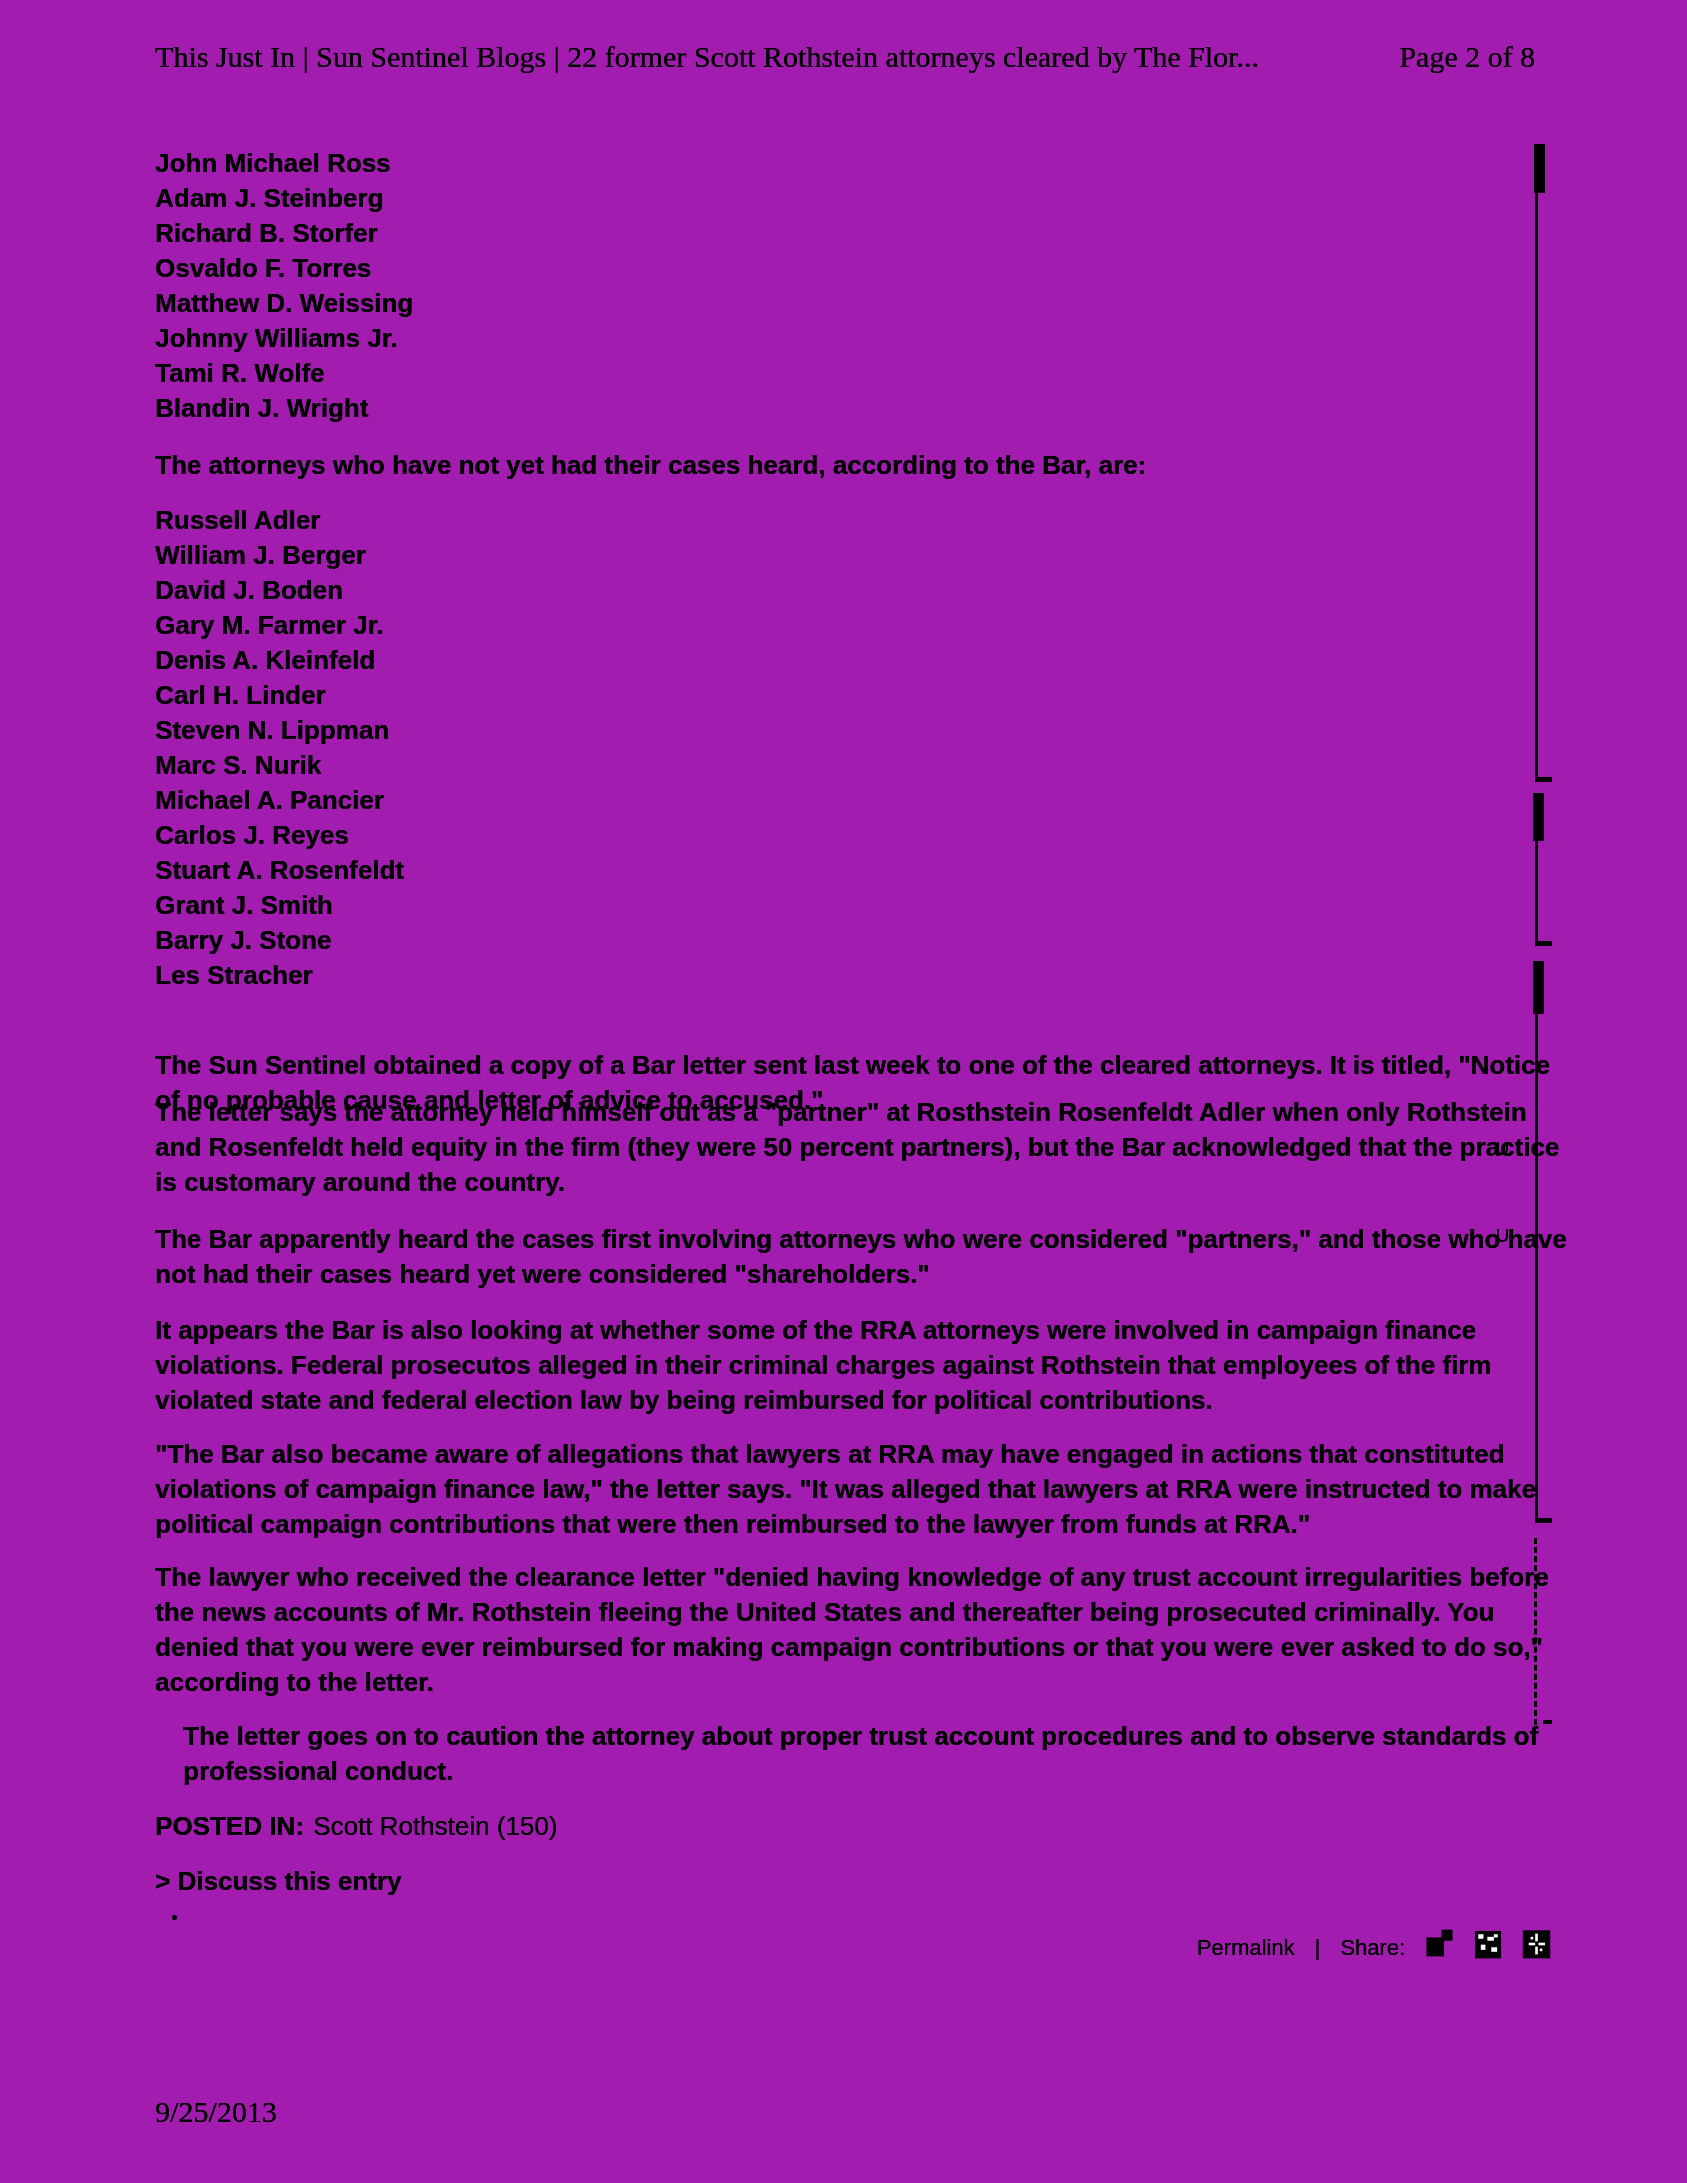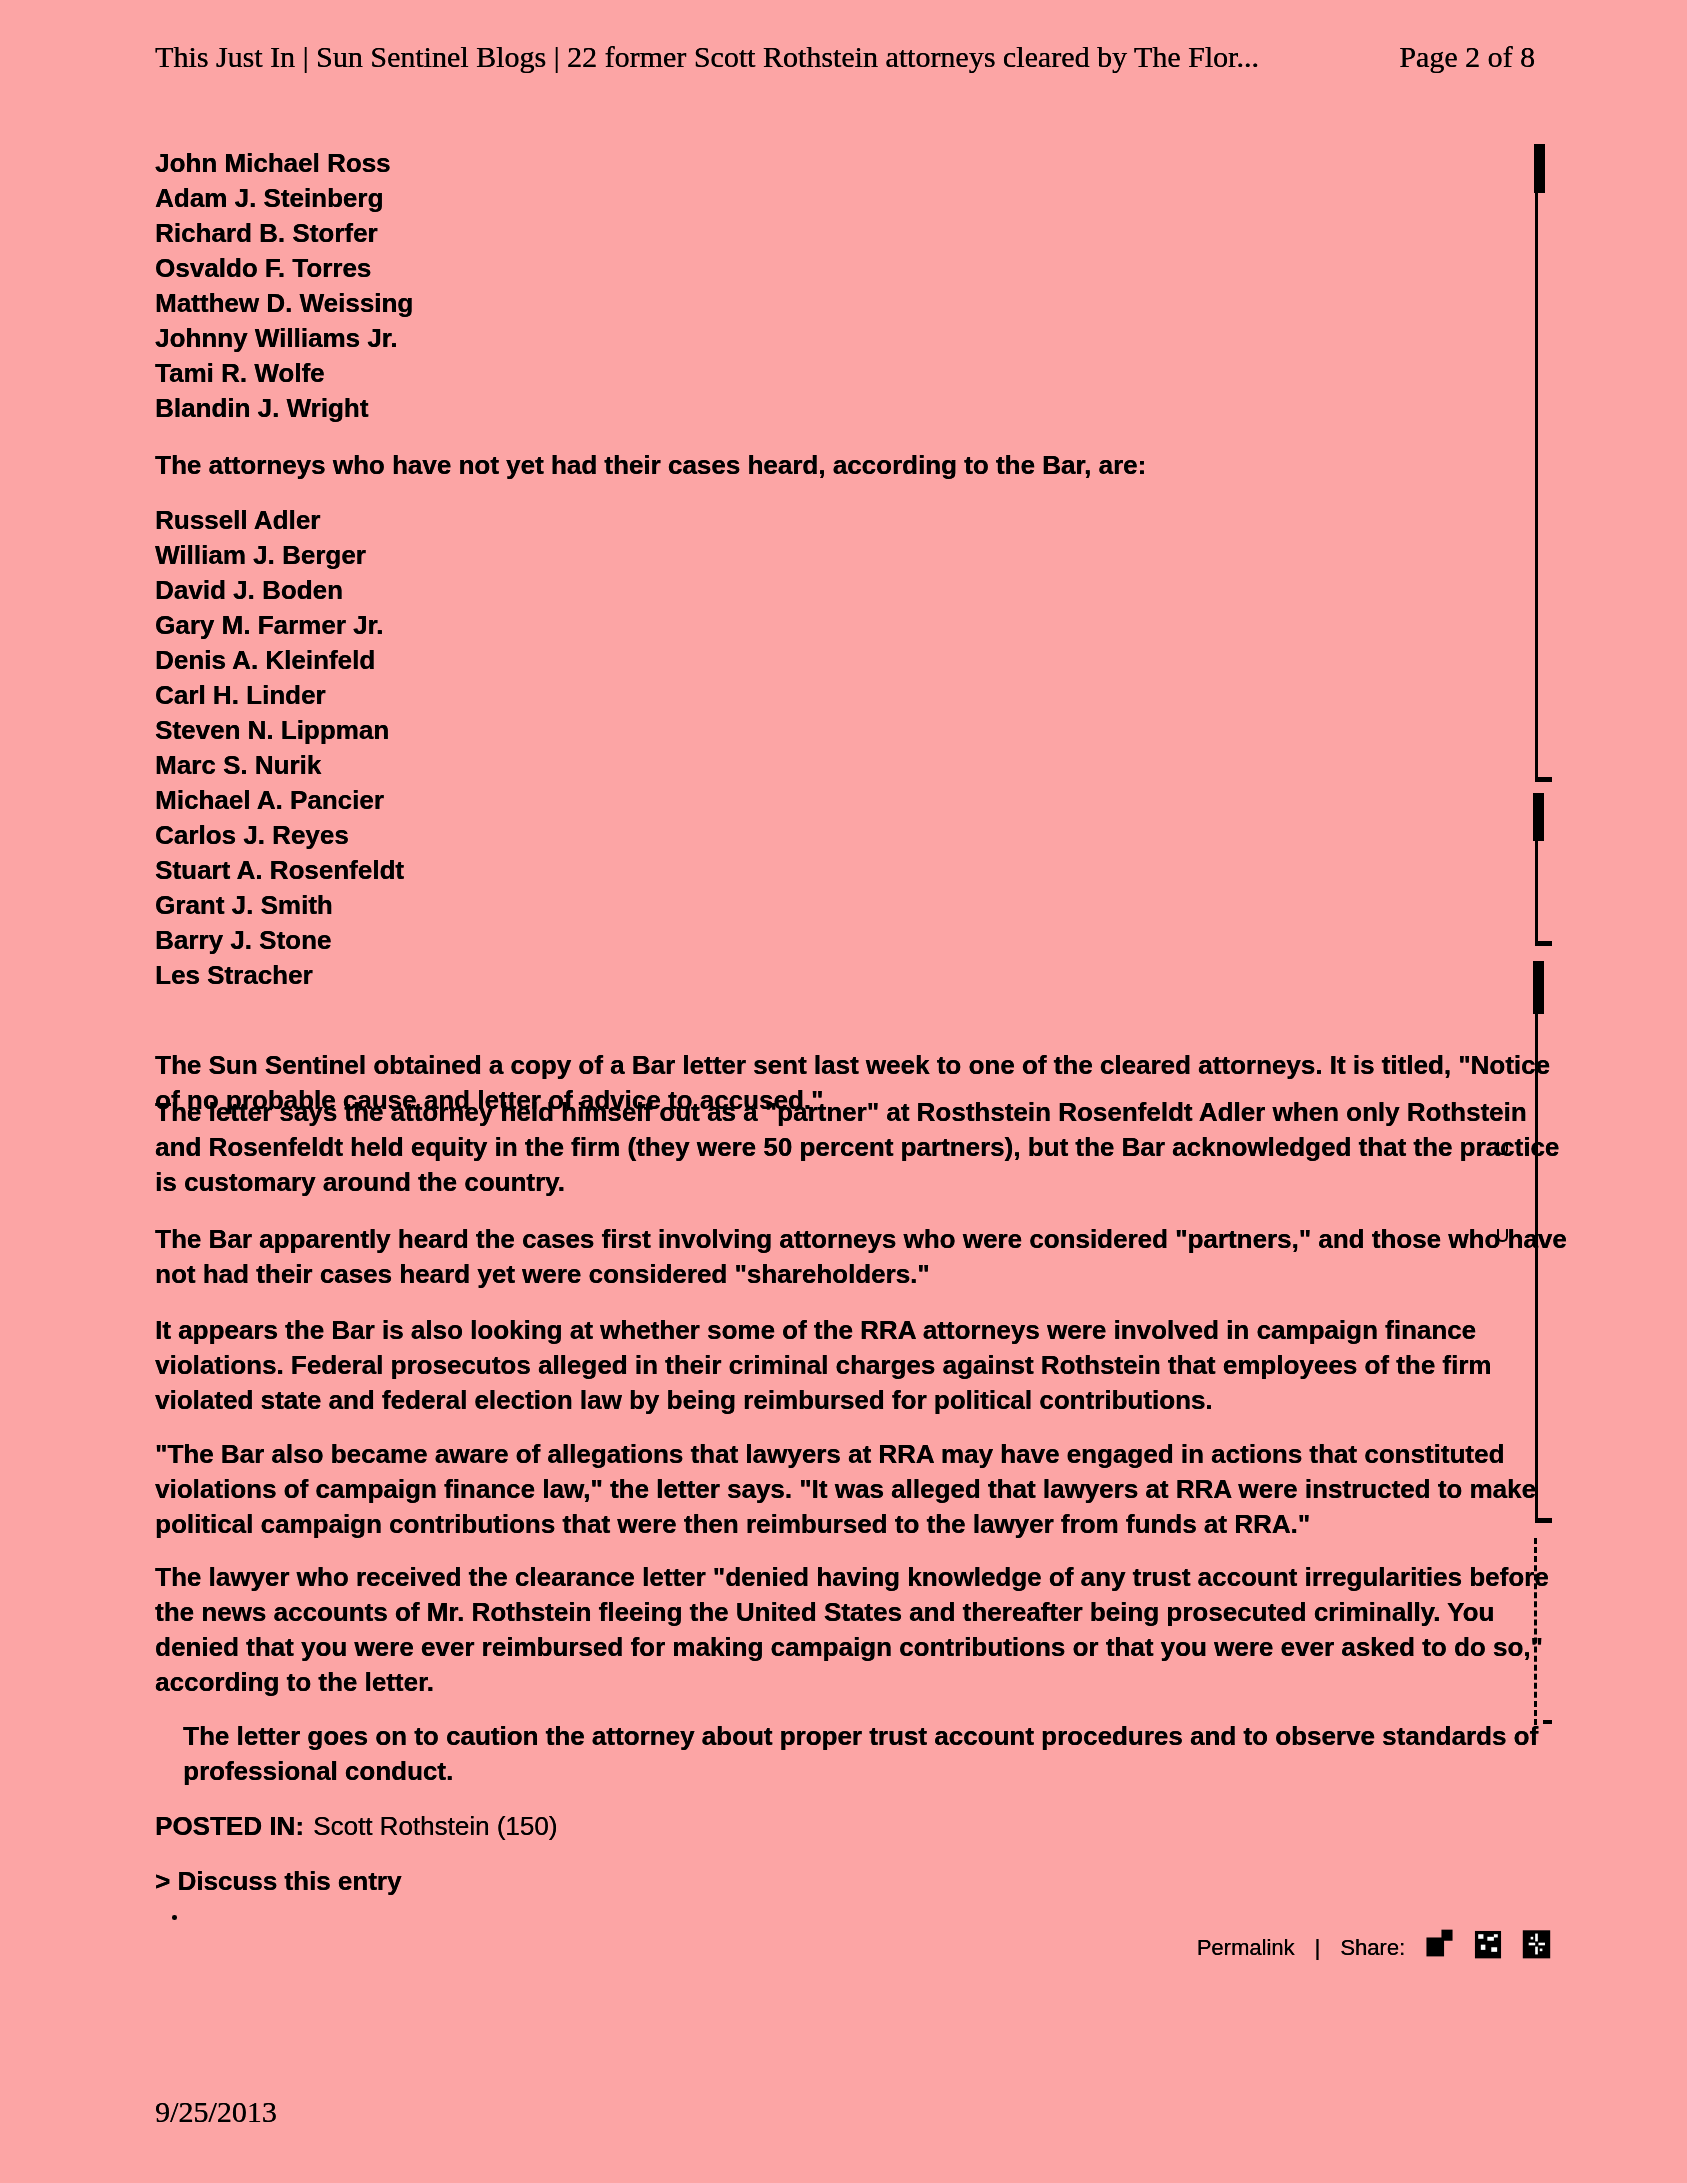--- a/index.html
+++ b/index.html
@@ -1,21 +1,21 @@
 <!DOCTYPE html>
 <html style="font-size:10.6px"><head>
 <meta charset="utf-8">
 <style>
   * { box-sizing: border-box; margin: 0; padding: 0; }
   html, body { background: #ffffff; }
   .page {
     position: relative;
     width: 1687px;
     height: 2183px;
-    background: #fca5a5;
+    background: #a21caf;
     color: #000000;
     overflow: hidden;
     text-shadow: 0.3px 0 0 #000;
   }
   .serif { font-family: "Liberation Serif", serif; }
   .sans  { font-family: "Liberation Sans", sans-serif; }
   .pre   { white-space: pre; font-weight: bold; }
   .b     { font-weight: bold; }
 
   .page-header {

